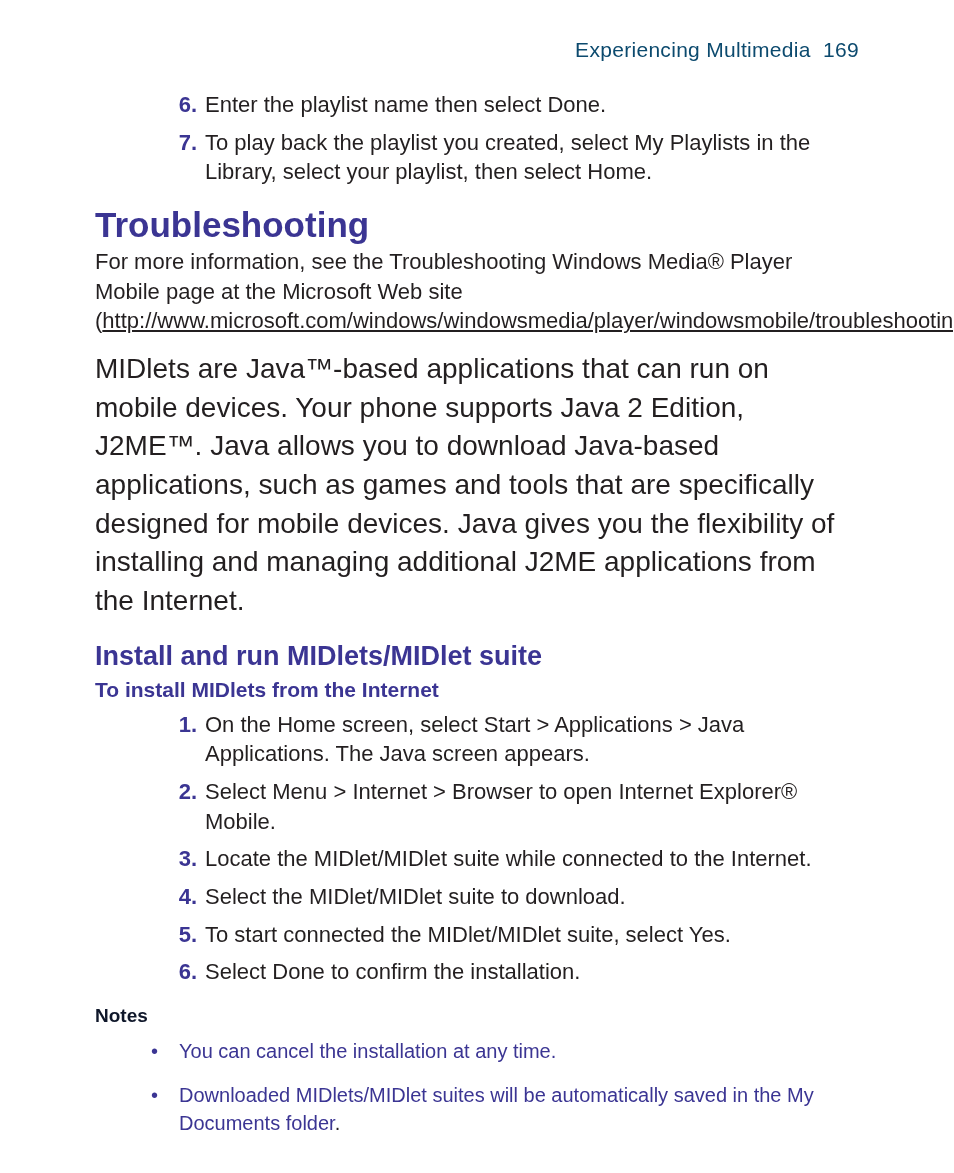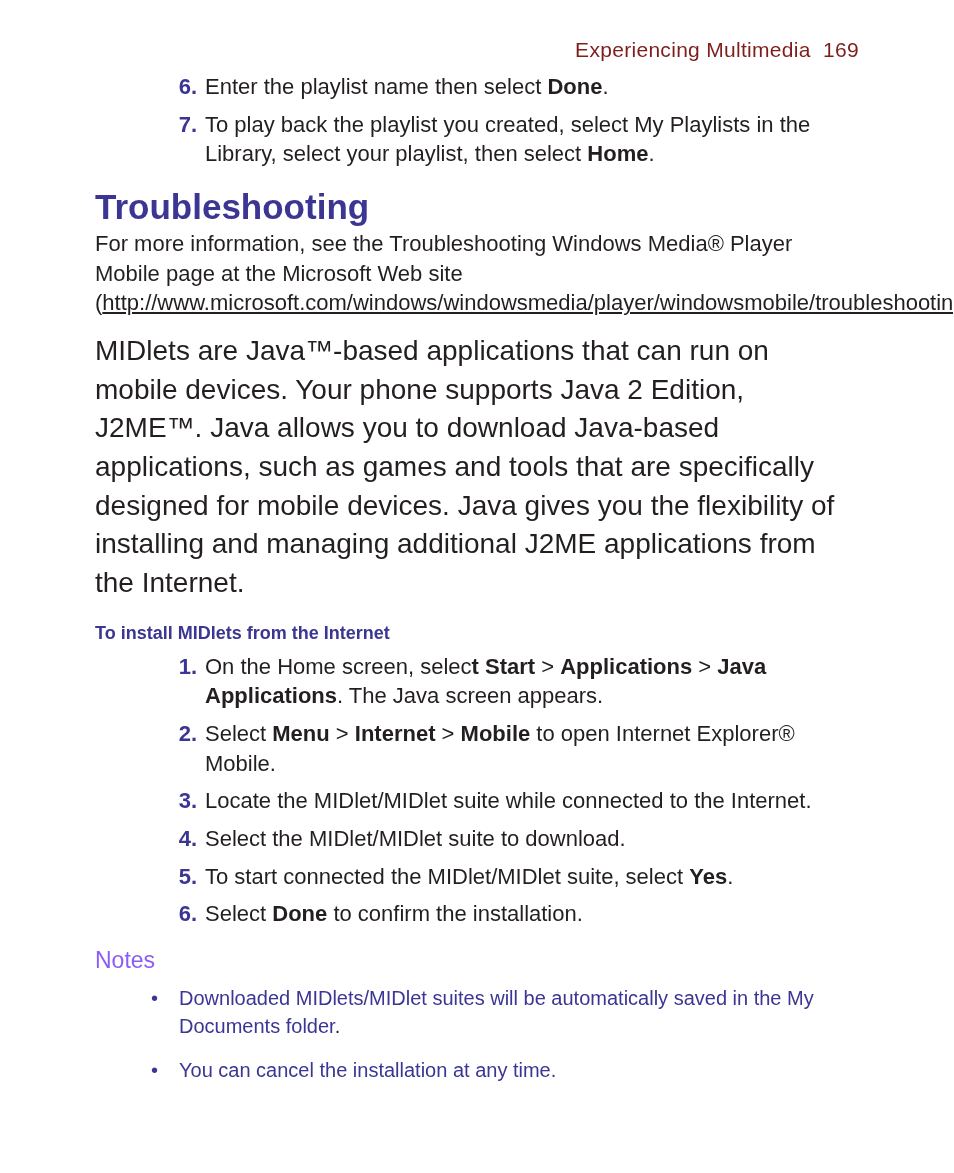--- a/index.html
+++ b/index.html
@@ -11,23 +11,23 @@
     width: 954px;
     height: 1173px;
     box-sizing: border-box;
   }
   .page {
     padding: 38px 95px 40px 95px;
     box-sizing: border-box;
   }
   .running-head {
     text-align: right;
-    color: #7f1d1d;
+    color: #0c4a6e;
     font-size: 21px;
-    margin-bottom: 10px;
+    margin-bottom: 28px;
     letter-spacing: 0.3px;
   }
   .ol-continue {
     list-style: none;
     margin: 0 0 14px 0;
     padding: 0 0 0 70px;
   }
   .ol-continue li,
   .ol-install li {
     position: relative;
@@ -80,32 +80,32 @@
   }
   .h3-blue {
     color: #3b3593;
     font-weight: 700;
     font-size: 27px;
     margin: 18px 0 6px 0;
   }
   .h4-blue {
     color: #3b3593;
     font-weight: 700;
-    font-size: 18px;
+    font-size: 21px;
     margin: 4px 0 8px 0;
   }
   .ol-install {
     list-style: none;
     margin: 0 0 18px 0;
     padding: 0 0 0 70px;
   }
   .notes-label {
-    color: #8b5cf6;
-    font-weight: 400;
-    font-size: 23px;
+    color: #0f172a;
+    font-weight: 700;
+    font-size: 19px;
     margin: 14px 0 10px 0;
   }
   .notes-list {
     list-style: none;
     margin: 0;
     padding: 0 0 0 56px;
   }
   .notes-list li {
     position: relative;
     color: #3b3593;
@@ -117,21 +117,21 @@
   .notes-list li::before {
     content: "•";
     position: absolute;
     left: 0;
     top: 0;
     color: #3b3593;
   }
   .notes-list li .period {
     color: #231f20;
   }
-  .bold { font-weight: 700; }
+  .bold { font-weight: 400; }
 </style>
 </head>
 <body>
 
 <div class="page">
 
   <div class="running-head">
     <span>Experiencing Multimedia</span>&nbsp;&nbsp;<span>169</span>
   </div>
 
@@ -147,30 +147,31 @@
   </ol>
 
   <div class="h2-blue">Troubleshooting</div>
   <p class="body-p">
     <span>For more information, see the Troubleshooting Windows Media® Player Mobile page at the Microsoft Web site (</span><span class="link">http://www.microsoft.com/windows/windowsmedia/player/windowsmobile/troubleshooting.aspx</span>
   </p>
 
 
   <p class="intro">MIDlets are Java™-based applications that can run on mobile devices. Your phone supports Java 2 Edition, J2ME™. Java allows you to download Java-based applications, such as games and tools that are specifically designed for mobile devices. Java gives you the flexibility of installing and managing additional J2ME applications from the Internet.</p>
 
+  <div class="h3-blue">Install and run MIDlets/MIDlet suite</div>
   <div class="h4-blue">To install MIDlets from the Internet</div>
 
   <ol class="ol-install">
     <li>
       <span class="num">1.</span>
       <span>On the Home screen, selec</span><span class="bold">t Start</span><span> &gt; </span><span class="bold">Applications</span><span> &gt; </span><span class="bold">Java Applications</span><span>. The Java screen appears.</span>
     </li>
     <li>
       <span class="num">2.</span>
-      <span>Select </span><span class="bold">Menu</span><span> &gt; </span><span class="bold">Internet</span><span> &gt; </span><span class="bold">Mobile</span><span> to open Internet Explorer® Mobile.</span>
+      <span>Select </span><span class="bold">Menu</span><span> &gt; </span><span class="bold">Internet</span><span> &gt; </span><span class="bold">Browser</span><span> to open Internet Explorer® Mobile.</span>
     </li>
     <li>
       <span class="num">3.</span>
       <span>Locate the MIDlet/MIDlet suite while connected to the Internet.</span>
     </li>
     <li>
       <span class="num">4.</span>
       <span>Select the MIDlet/MIDlet suite to download.</span>
     </li>
     <li>
@@ -179,20 +180,20 @@
     </li>
     <li>
       <span class="num">6.</span>
       <span>Select </span><span class="bold">Done</span><span> to confirm the installation.</span>
     </li>
   </ol>
 
   <div class="notes-label">Notes</div>
   <ul class="notes-list">
     <li>
-      <span>Downloaded MIDlets/MIDlet suites will be automatically saved in the My Documents folder</span><span class="period">.</span>
+      <span>You can cancel the installation at any time.</span>
     </li>
     <li>
-      <span>You can cancel the installation at any time.</span>
+      <span>Downloaded MIDlets/MIDlet suites will be automatically saved in the My Documents folder</span><span class="period">.</span>
     </li>
   </ul>
 
 </div>
 
 </body></html>

